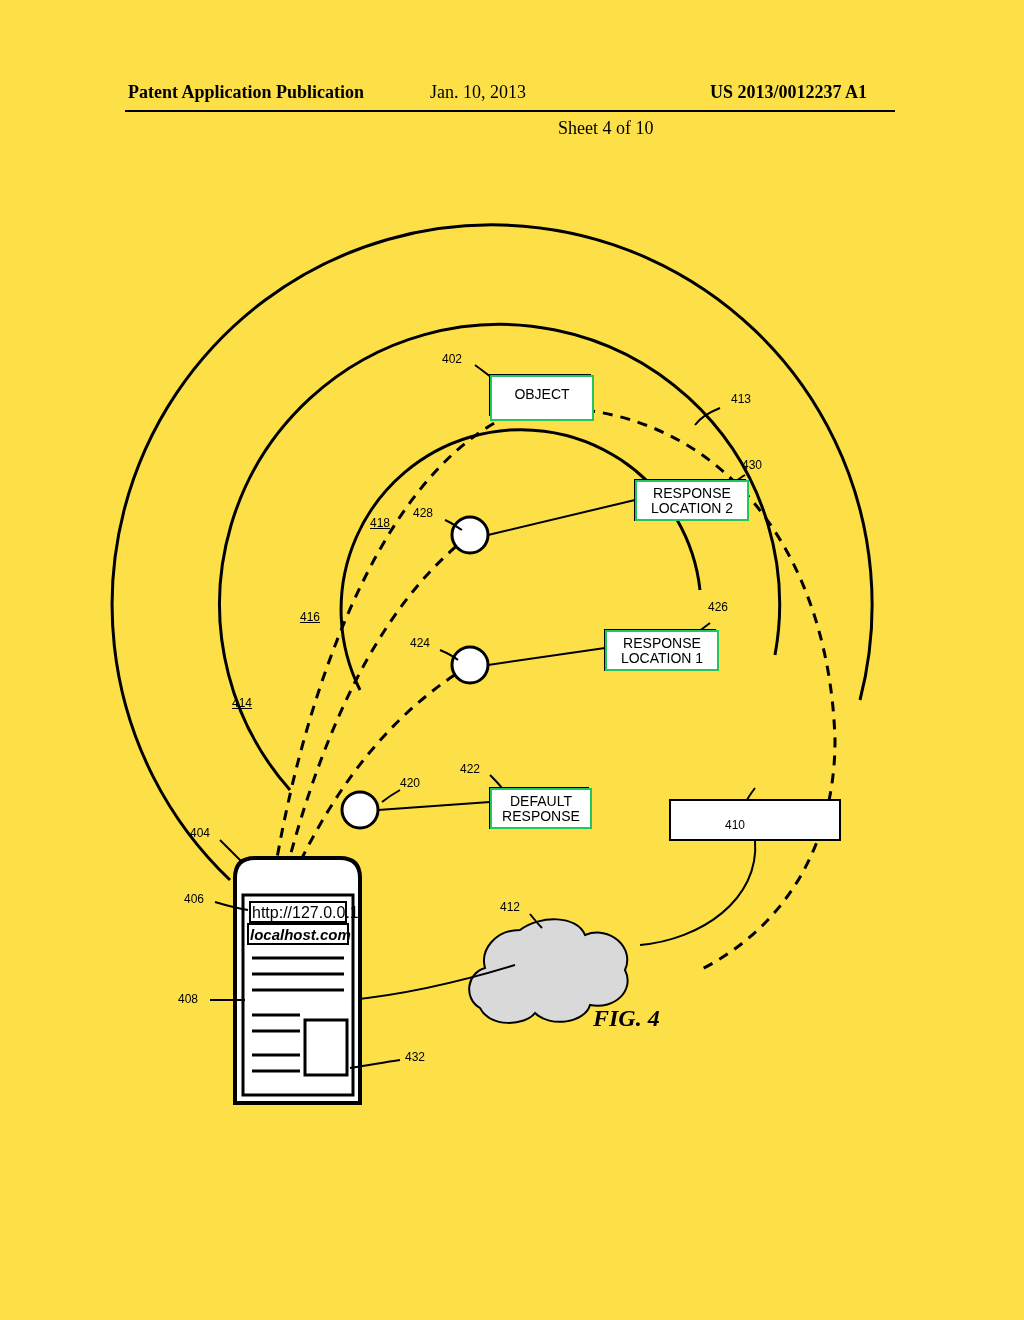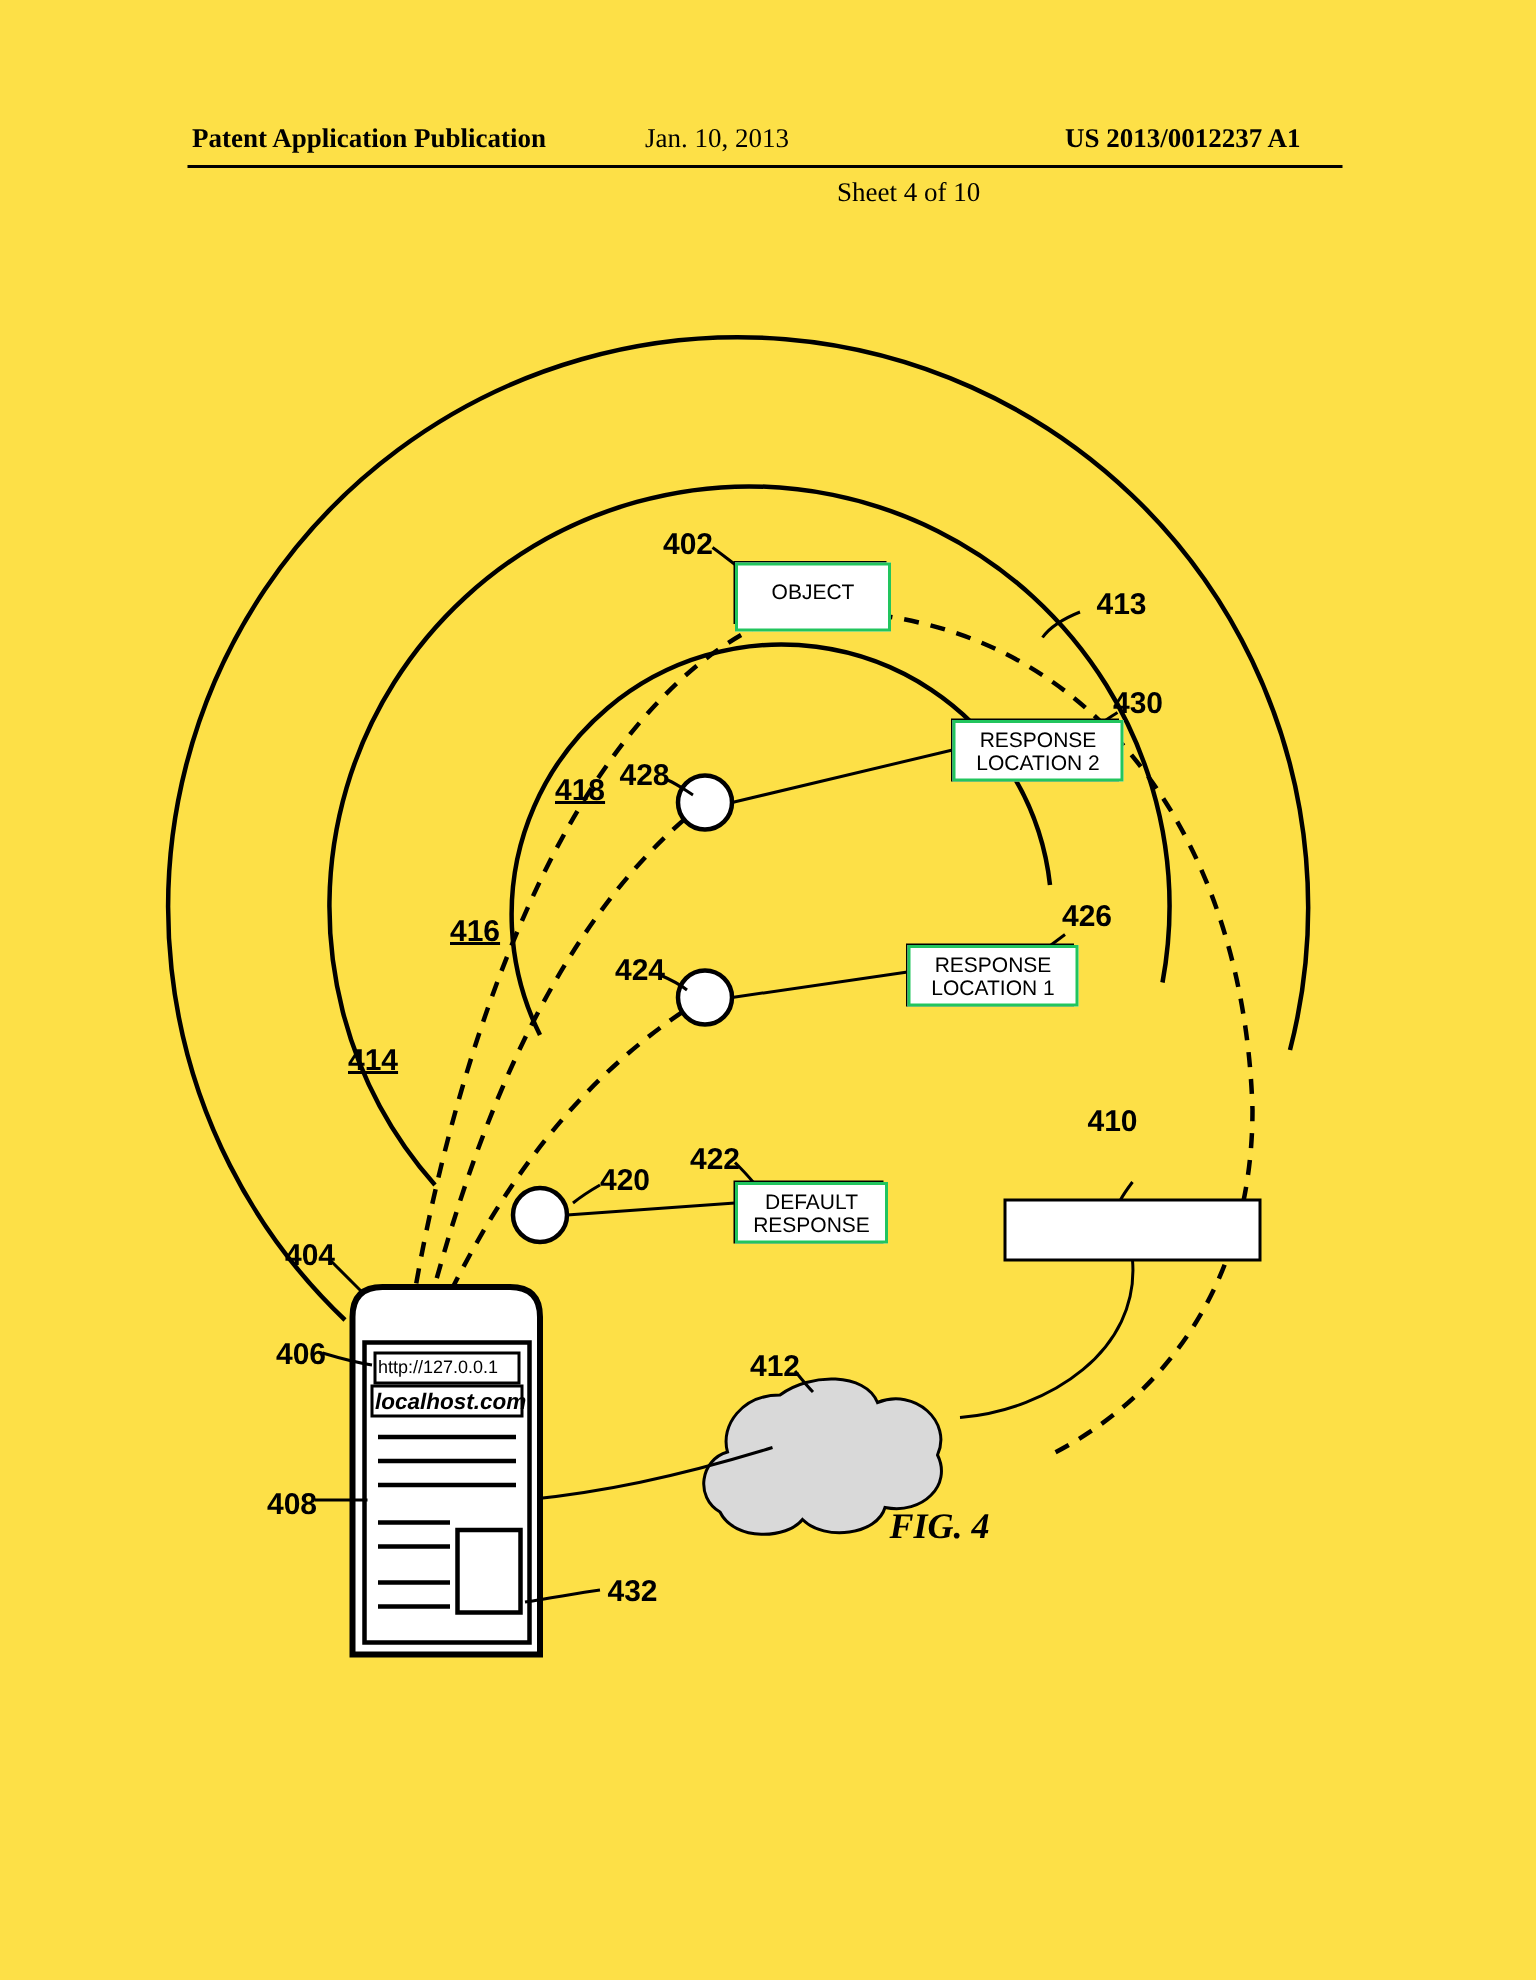--- a/index.html
+++ b/index.html
@@ -59,22 +59,22 @@
   }
   .figure-label {
     position: absolute;
     font-style: italic;
     font-weight: bold;
     font-size: 24px;
     font-family: "Times New Roman", serif;
   }
   .ref {
     position: absolute;
-    font-size: 20px;
-    font-weight: bold;
+    font-size: 12px;
+    font-weight: normal;
     font-family: Arial, Helvetica, sans-serif;
   }
   .box-label {
     position: absolute;
     font-size: 14px;
     font-family: Arial, Helvetica, sans-serif;
     text-align: center;
     border: 2px solid #22c55e;
     background: #fff;
     padding: 4px 6px;
@@ -188,35 +188,35 @@
   </svg>
 
   <div class="box-label" style="left:490px; top:375px; width:88px; height:28px; padding-top:10px;">OBJECT</div>
   <div class="box-label" style="left:635px; top:480px; width:98px; white-space:pre;">RESPONSE
 LOCATION 2</div>
   <div class="box-label" style="left:605px; top:630px; width:98px; white-space:pre;">RESPONSE
 LOCATION 1</div>
   <div class="box-label" style="left:490px; top:788px; width:86px; white-space:pre;">DEFAULT
 RESPONSE</div>
 
-  <div style="position:absolute; left:252px; top:904px; font-size:12px; font-family:Arial,Helvetica,sans-serif;">http://127.0.0.1</div>
+  <div style="position:absolute; left:252px; top:904px; font-size:16px; font-family:Arial,Helvetica,sans-serif;">http://127.0.0.1</div>
   <div style="position:absolute; left:250px; top:926px; font-size:15px; font-style:italic; font-weight:bold; font-family:Arial,Helvetica,sans-serif;">localhost.com</div>
 
   <span class="ref" style="left:442px; top:352px;">402</span>
   <span class="ref" style="left:720px; top:392px;margin-left:11px;">413</span>
   <span class="ref" style="left:742px; top:458px;">430</span>
   <span class="ref" style="left:413px; top:506px;">428</span>
   <span class="ref" style="left:370px; top:516px; text-decoration:underline;">418</span>
   <span class="ref" style="left:300px; top:610px; text-decoration:underline;">416</span>
   <span class="ref" style="left:708px; top:600px;">426</span>
   <span class="ref" style="left:410px; top:636px;">424</span>
   <span class="ref" style="left:232px; top:696px; text-decoration:underline;">414</span>
   <span class="ref" style="left:460px; top:762px;">422</span>
   <span class="ref" style="left:400px; top:776px;">420</span>
-  <span class="ref" style="left:725px; top:737px;">410</span>
+  <span class="ref" style="left:725px; top:818px;">410</span>
   <span class="ref" style="left:190px; top:826px;">404</span>
   <span class="ref" style="left:184px; top:892px;">406</span>
   <span class="ref" style="left:500px; top:900px;">412</span>
   <span class="ref" style="left:178px; top:992px;">408</span>
   <span class="ref" style="left:405px; top:1050px;">432</span>
 
   <span class="figure-label" style="left:593px; top:1005px;">FIG. 4</span>
 
 </div>
 

